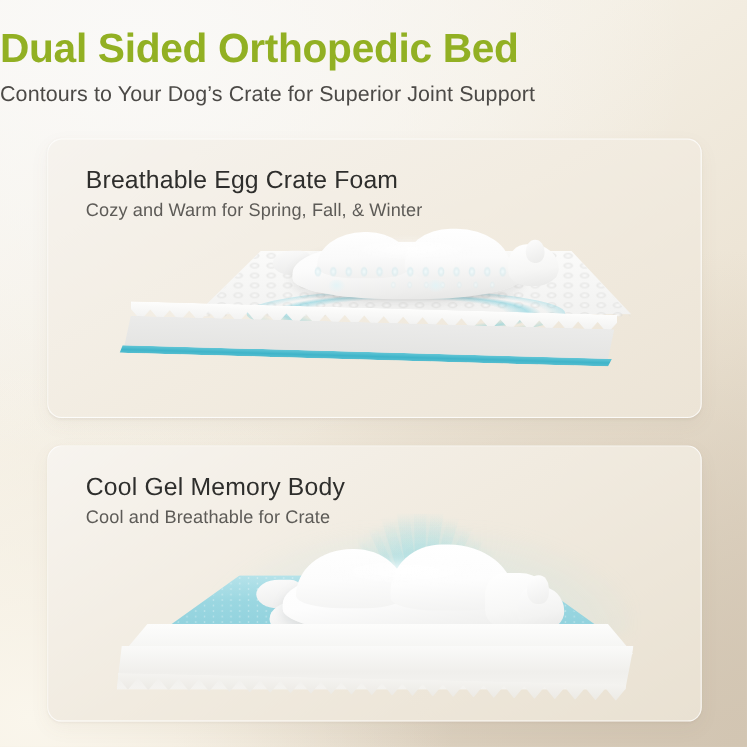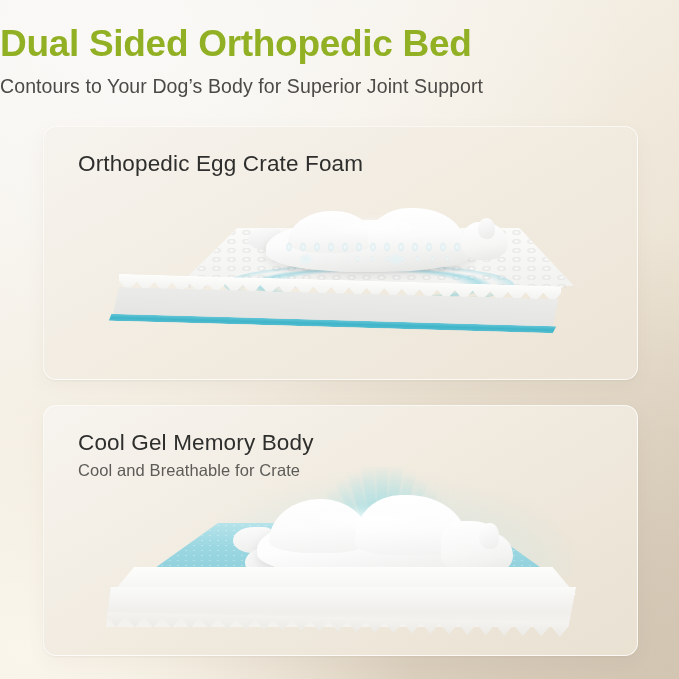--- a/index.html
+++ b/index.html
@@ -365,26 +365,27 @@
     filter:blur(1.5px);
   }
 </style>
 </head>
 <body>
 
 <div id="bg-base"></div>
 
 <div id="titleblock">
   <div id="main-title">Dual Sided Orthopedic Bed</div>
-  <div id="main-subtitle">Contours to Your Dog’s Body for Superior Joint Support</div>
+  <div id="main-subtitle">Contours to Your Dog’s Crate for Superior Joint Support</div>
 </div>
 
 <div class="card" id="card-1">
 
-  <div class="card-title">Orthopedic Egg Crate Foam</div>
+  <div class="card-title">Breathable Egg Crate Foam</div>
+  <div class="card-sub">Cozy and Warm for Spring, Fall, &amp; Winter</div>
 
   <div class="figure" id="fig1">
 
     <div id="f1-top"></div>
     <div id="f1-bumps"></div>
 
     <div id="f1-ripple"></div>
 
     <div id="f1-dog">
       <div class="shadow"></div>

